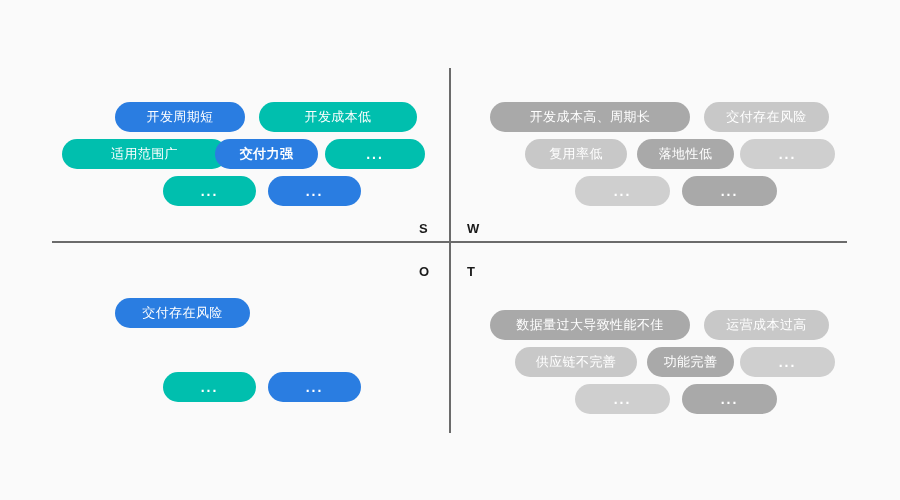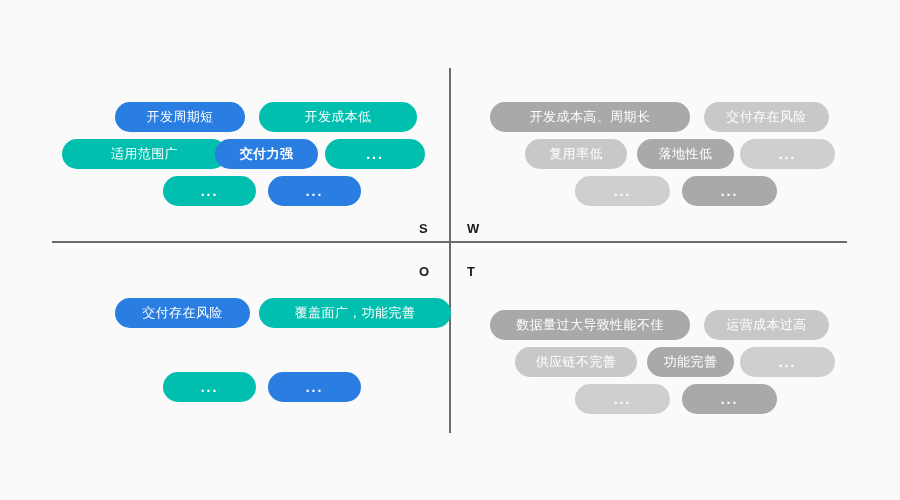--- a/index.html
+++ b/index.html
@@ -139,21 +139,20 @@
         <div class="pill c-gray-l dots" style="left: 270px; width: 95px;">...</div>
       </div>
       <div class="pill-row row-3">
         <div class="pill c-gray-l dots" style="left: 105px; width: 95px;">...</div>
         <div class="pill c-gray-d dots" style="left: 212px; width: 95px;">...</div>
       </div>
     </div>
   <div class="quadrant q-o">
       <div class="pill-row row-1">
         <div class="pill c-blue" style="left: 75px; width: 135px;">交付存在风险</div>
-        <div class="pill c-teal" style="left: 219px; width: 192px;">覆盖面广，功能完善</div>
       </div>
       <div class="pill-row row-3">
         <div class="pill c-teal dots" style="left: 123px; width: 93px;">...</div>
         <div class="pill c-blue dots" style="left: 228px; width: 93px;">...</div>
       </div>
     </div>
   <div class="quadrant q-t">
       <div class="pill-row row-1">
         <div class="pill c-gray-d" style="left: 20px; width: 200px;">数据量过大导致性能不佳</div>
         <div class="pill c-gray-m" style="left: 234px; width: 125px;">运营成本过高</div>

